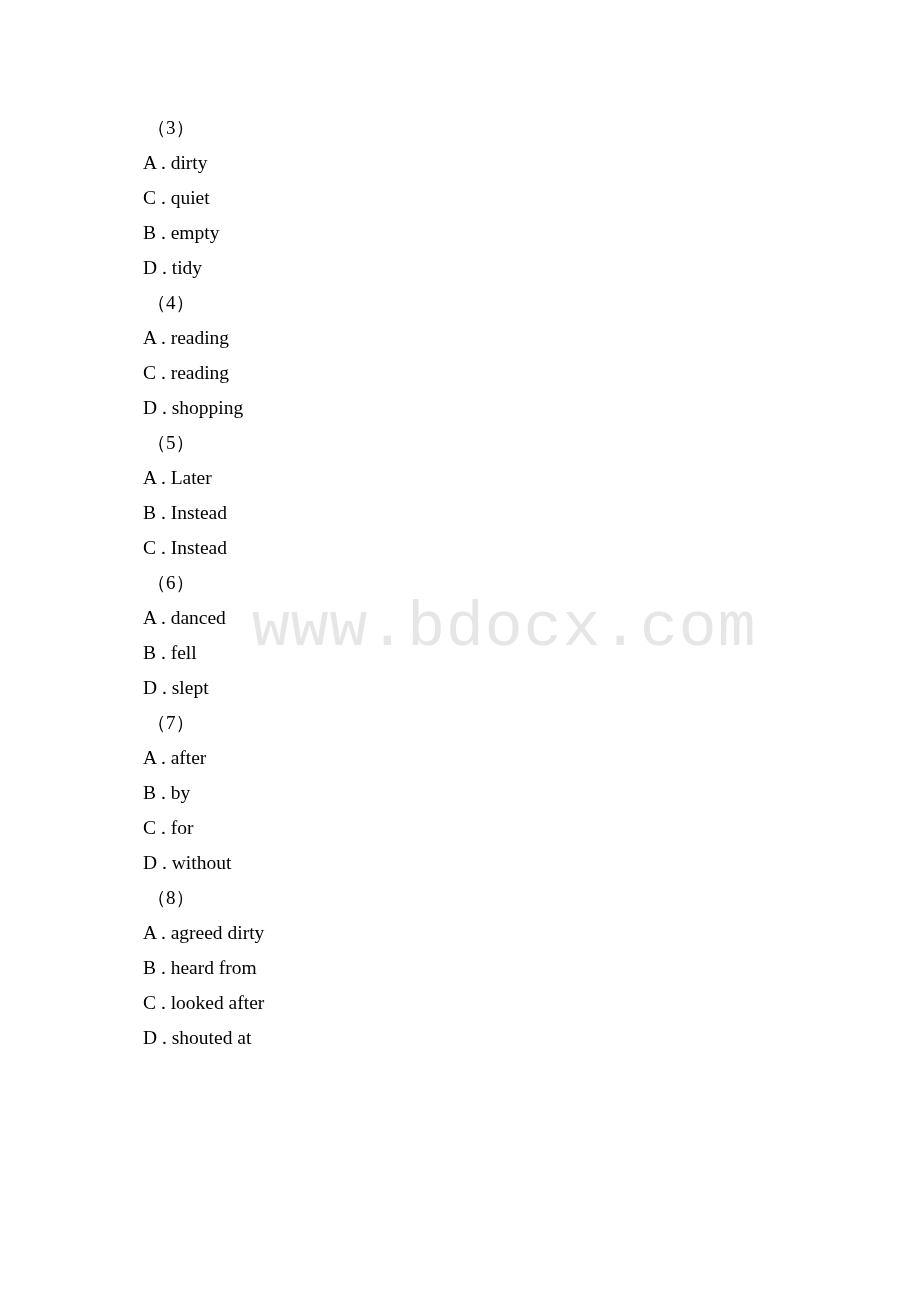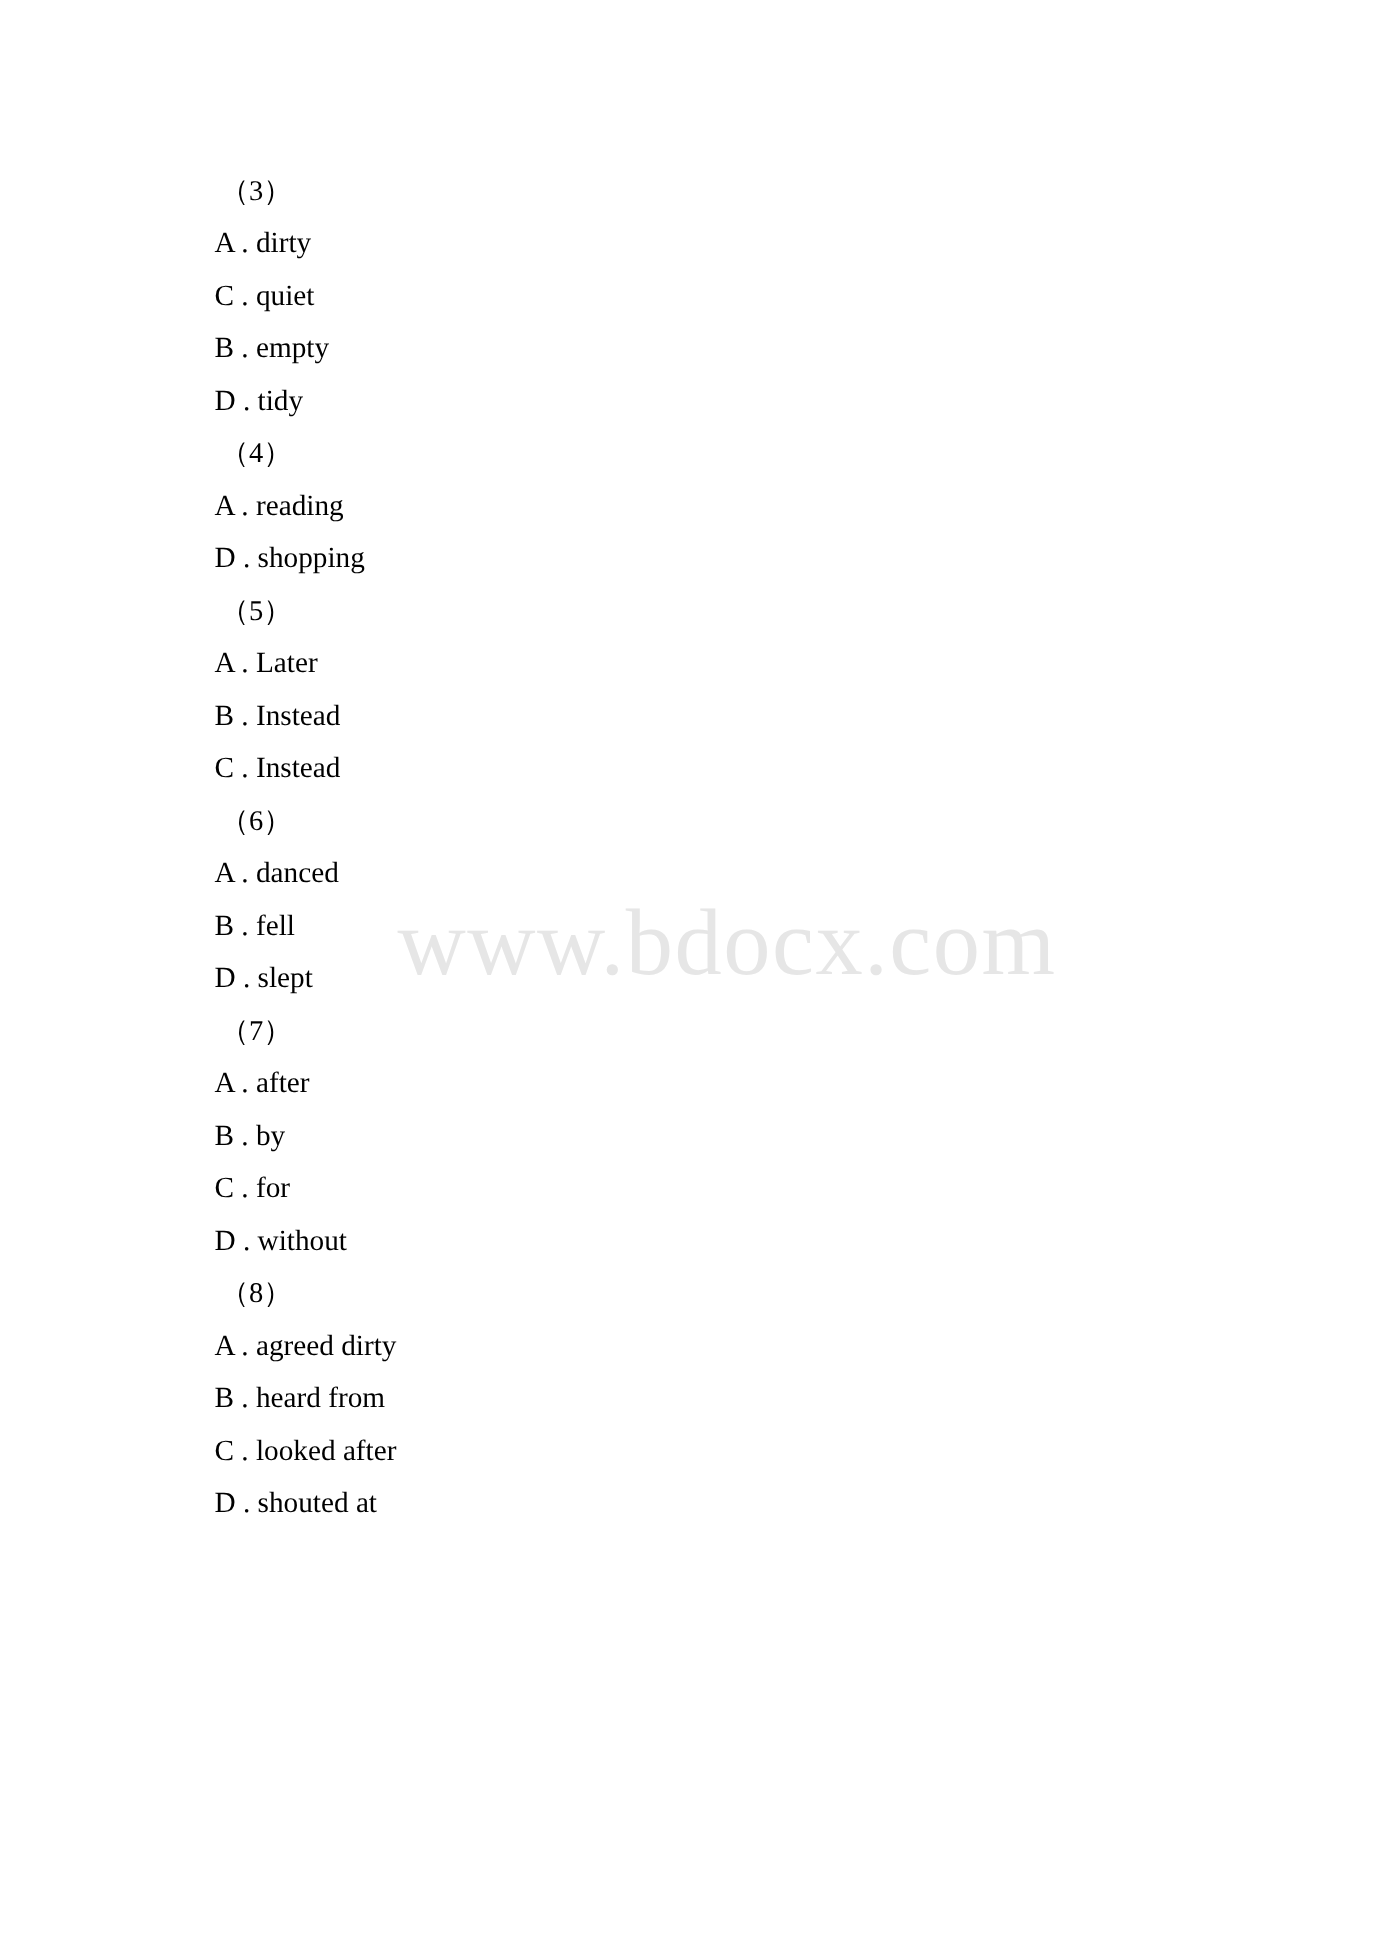--- a/index.html
+++ b/index.html
@@ -16,29 +16,28 @@
     overflow: hidden;
     font-family: "Liberation Serif", "DejaVu Serif", serif;
     color: #000000;
   }
 
   
   .watermark {
     position: absolute;
     left: 252px;
     top: 597px;
-    font-family: Liberation Serif, serif;
+    font-family: Liberation Mono, monospace;
     font-size: 63px;
     line-height: 63px;
     letter-spacing: 1px;
     color: #e6e6e6;
     white-space: nowrap;
     z-index: 0;
     user-select: none;
-    margin-left: 13px;
   }
 
   .content {
     position: absolute;
     left: 0;
     top: 0;
     width: 920px;
     z-index: 1;
   }
 
@@ -108,20 +107,24 @@
         </div>
       </div>
 
       <div class="qblock">
         <div class="qnum">（4）</div>
         <div class="opt">
           <span class="opt-letter">A . </span>
           <span class="opt-text">reading</span>
         </div>
         <div class="opt">
+          <span class="opt-letter">C . </span>
+          <span class="opt-text">reading</span>
+        </div>
+        <div class="opt">
           <span class="opt-letter">D . </span>
           <span class="opt-text">shopping</span>
         </div>
       </div>
 
       <div class="qblock">
         <div class="qnum">（5）</div>
         <div class="opt">
           <span class="opt-letter">A . </span>
           <span class="opt-text">Later</span>

